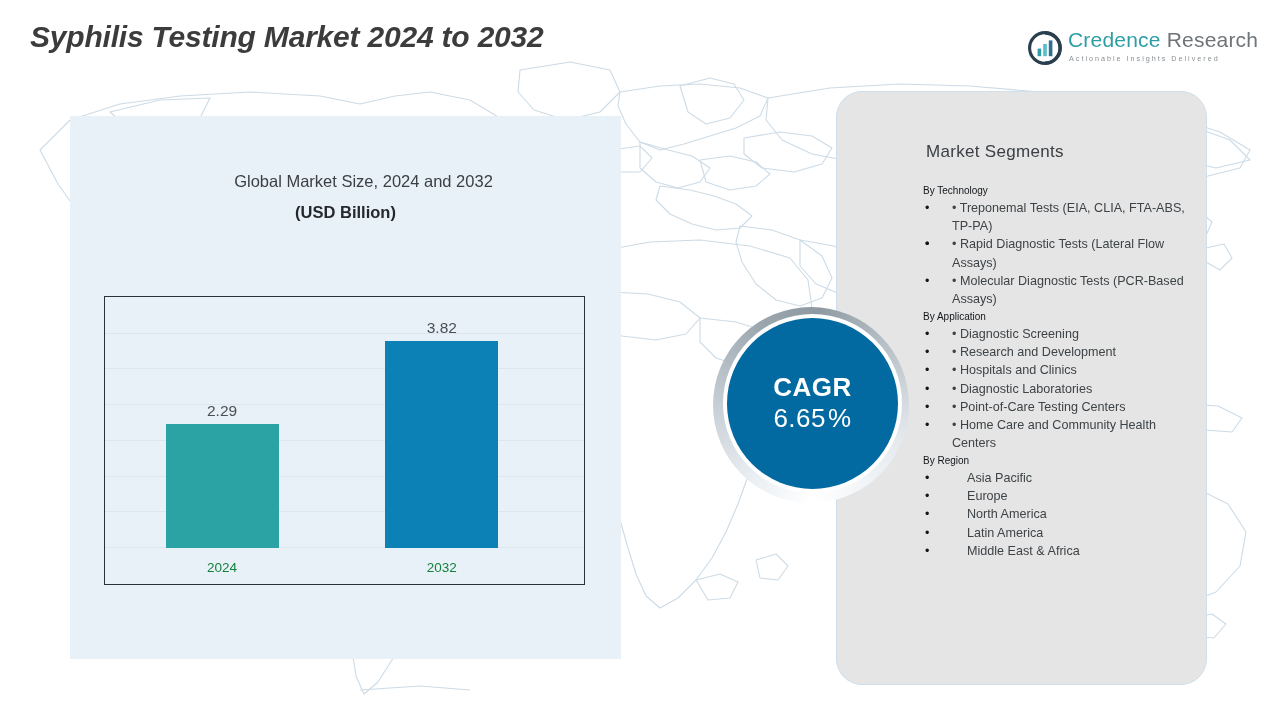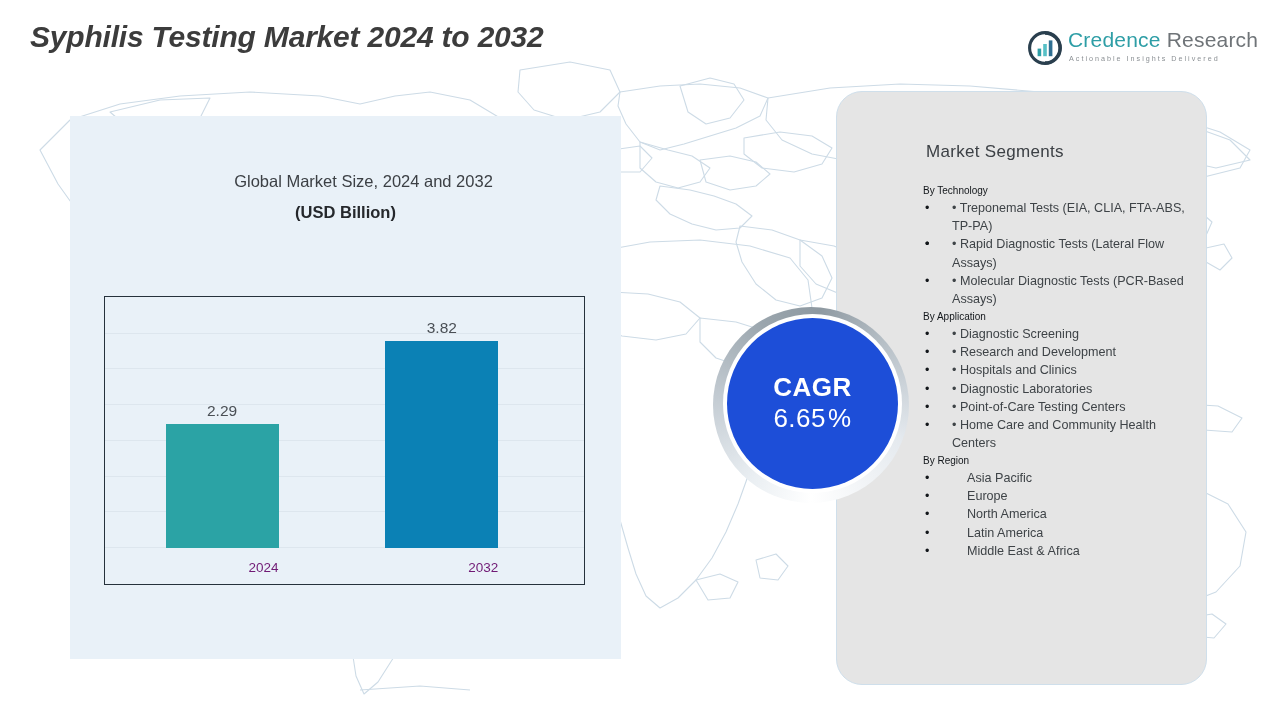--- a/index.html
+++ b/index.html
@@ -57,21 +57,21 @@
   }
   .gridline {
     position:absolute; left:0; width:100%; height:1px; background:#dde6ee;
   }
   .bar { position:absolute; bottom:0; }
   .bar-label {
     position:absolute; text-align:center; font-size:15.5px; color:#4a4f55;
     white-space:nowrap;
   }
   .cat-label {
-    position:absolute; text-align:right; font-size:13.5px; color:#701a75;
+    position:absolute; text-align:center; font-size:13.5px; color:#15803d;
     white-space:nowrap;
   }
 
   
   #cagr-badge {
     position:absolute; left:713px; top:307px; width:196px; height:196px; z-index:6;
   }
   #cagr-shadow {
     position:absolute; left:0; top:0; width:196px; height:196px; border-radius:50%;
     background:
@@ -80,21 +80,21 @@
         #ffffff 0deg, #e9eef2 40deg, #c3cbd2 95deg, #9aa5ad 150deg,
         #8e99a1 185deg, #b7c0c7 230deg, #e4e9ee 290deg, #ffffff 360deg);
     filter:blur(0.3px);
   }
   #cagr-ring {
     position:absolute; left:10px; top:7px; width:179px; height:179px;
     border-radius:50%; background:#ffffff;
   }
   #cagr-circle {
     position:absolute; left:14px; top:11px; width:171px; height:171px;
-    border-radius:50%; background:#1d4ed8;
+    border-radius:50%; background:#0369a1;
     display:flex; flex-direction:column; align-items:center; justify-content:center;
   }
   #cagr-word {
     color:#ffffff; font-size:26px; font-weight:bold; letter-spacing:0.5px;
     line-height:1.1;
   }
   #cagr-value-row {
     color:#ffffff; font-size:26px; line-height:1.25; letter-spacing:0.5px;
     display:flex; align-items:baseline; gap:2px;
   }

